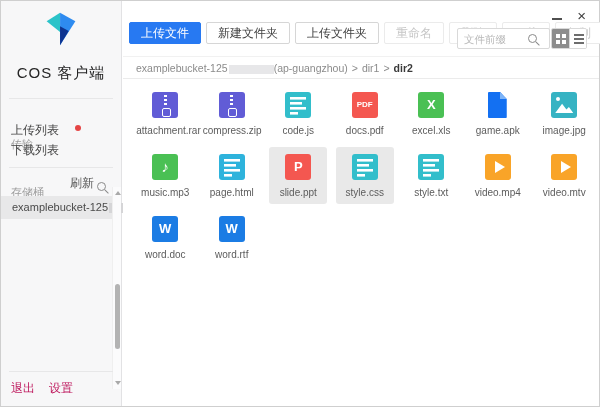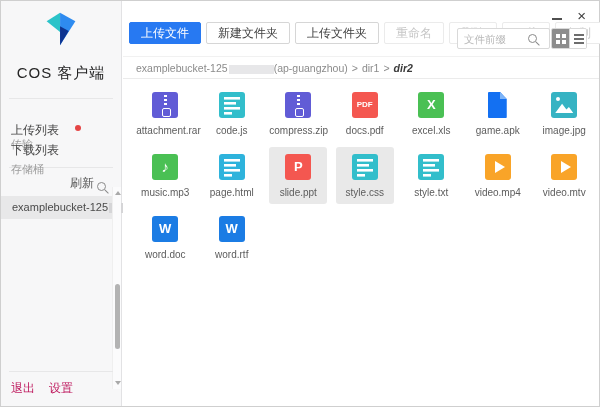--- a/index.html
+++ b/index.html
@@ -18,21 +18,21 @@
   .app-title { font-size:15px; color:#262626; margin-top:8px; letter-spacing:1px; }
   .sep { position:absolute; left:8px; right:8px; height:1px; background:#e7e7e8; }
   .sep1 { top:97px; } .sep2 { top:166px; } .sep-footer { bottom:34px; }
   .s-label { position:absolute; left:10px; font-size:11px; color:#9c9c9c; }
   .s-item  { position:absolute; left:10px; font-size:12px; color:#454545; cursor:pointer; }
   .s-transfer { top:96px;margin-top:40px; }
   .s-upload { top:121px; }
   .s-download { top:141px; }
   .unread-dot { position:absolute; left:74px; top:124px; width:6px; height:6px;
     border-radius:50%; background:#e54545; }
-  .s-bucket-label { top:161px; }
+  .s-bucket-label { top:184px; }
   .s-refresh { position:absolute; left:69px; top:174px; font-size:12px; color:#555; cursor:pointer; }
   .mag { width:9px; height:9px; border:1.4px solid #8a8a8a; border-radius:50%; position:relative; display:inline-block; }
   .mag::after { content:''; position:absolute; width:5px; height:1.4px; background:#8a8a8a;
     transform:rotate(45deg); right:-4px; bottom:-2px; }
   .s-search { position:absolute; left:96px; top:176px; }
   .bucket-row { position:absolute; left:0; top:195px; width:113px; height:23px;
     background:#e8e8e9; line-height:23px; padding-left:11px; font-size:11px; color:#4a4a4a;
     white-space:nowrap; cursor:pointer; }
   .redact { display:inline-block; width:42px; height:10px; background:#d5d5d7;
     vertical-align:middle; margin-left:1px; }
@@ -75,21 +75,21 @@
     background:#fff; box-shadow:6px 0 0 #fff, 0 6px 0 #fff, 6px 6px 0 #fff; }
   .vt-list { background:#fff; border-left:1px solid #d9d9d9; }
   .vt-list::before { content:''; position:absolute; left:4px; top:5px; width:10px; height:1.6px;
     background:#6d6d6d; box-shadow:0 4px 0 #6d6d6d, 0 8px 0 #6d6d6d; }
 
   .breadcrumb { position:absolute; top:55px; left:0; right:0; height:23px;
     border-top:1px solid #f1f1f1; border-bottom:1px solid #ebebeb;
     line-height:22px; font-size:10.5px; color:#8b8b8b; padding-left:13px; white-space:nowrap; }
   .breadcrumb .bc-redact { width:45px; height:9px; background:#e7e7e9; }
   .breadcrumb .bc-sep { margin:0 4px; }
-  .breadcrumb .bc-current { color:#3a3a3a; font-weight:bold;font-style:italic; }
+  .breadcrumb .bc-current { color:#3a3a3a; font-weight:bold; }
 
   
   .grid { position:absolute; top:84px; left:9px;
     display:grid; grid-template-columns:repeat(7,66.5px); row-gap:5px; }
   .tile { width:58px; margin:0 auto; padding:7px 0 6px; border-radius:3px; text-align:center; cursor:pointer; }
   .tile.selected { background:#e9e9e9; }
   .fileicon { width:26px; height:26px; margin:0 auto; border-radius:3px; position:relative; }
   .label { font-size:10px; color:#5c5c5c; margin-top:7px; white-space:nowrap; }
   .glyph { position:absolute; inset:0; }
 
@@ -206,30 +206,30 @@
     </div>
 
     <div class="grid">
         <div class="tile">
           <div class="fileicon" style="background: rgb(97, 92, 214);">
             <div class="glyph g-zipper"></div>
           </div>
           <div class="label">attachment.rar</div>
         </div>
         <div class="tile">
+          <div class="fileicon" style="background: rgb(97, 92, 214);">
+            <div class="glyph g-zipper"></div>
+          </div>
+          <div class="label">compress.zip</div>
+        </div>
+        <div class="tile">
           <div class="fileicon" style="background: rgb(50, 190, 203);">
             <div class="glyph g-lines"></div>
           </div>
           <div class="label">code.js</div>
-        </div>
-        <div class="tile">
-          <div class="fileicon" style="background: rgb(97, 92, 214);">
-            <div class="glyph g-zipper"></div>
-          </div>
-          <div class="label">compress.zip</div>
         </div>
         <div class="tile">
           <div class="fileicon" style="background: rgb(244, 87, 80);">
             <div class="glyph g-letter multi">PDF</div>
           </div>
           <div class="label">docs.pdf</div>
         </div>
         <div class="tile">
           <div class="fileicon" style="background: rgb(74, 192, 84);">
             <div class="glyph g-letter">X</div>

